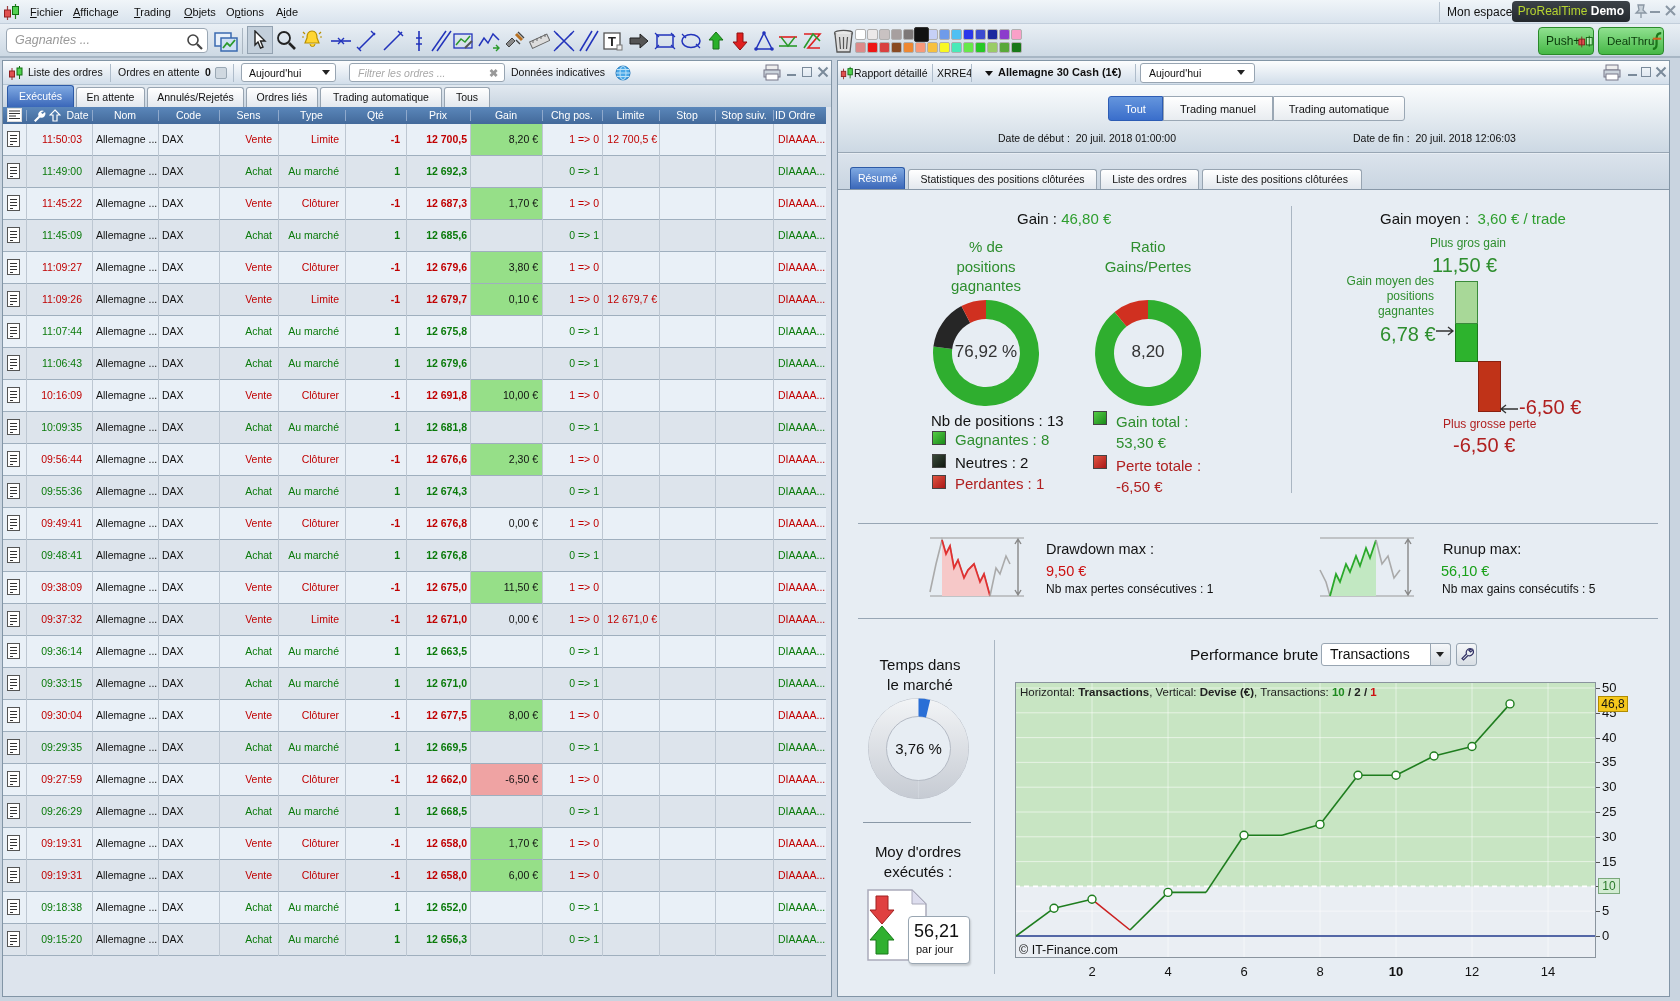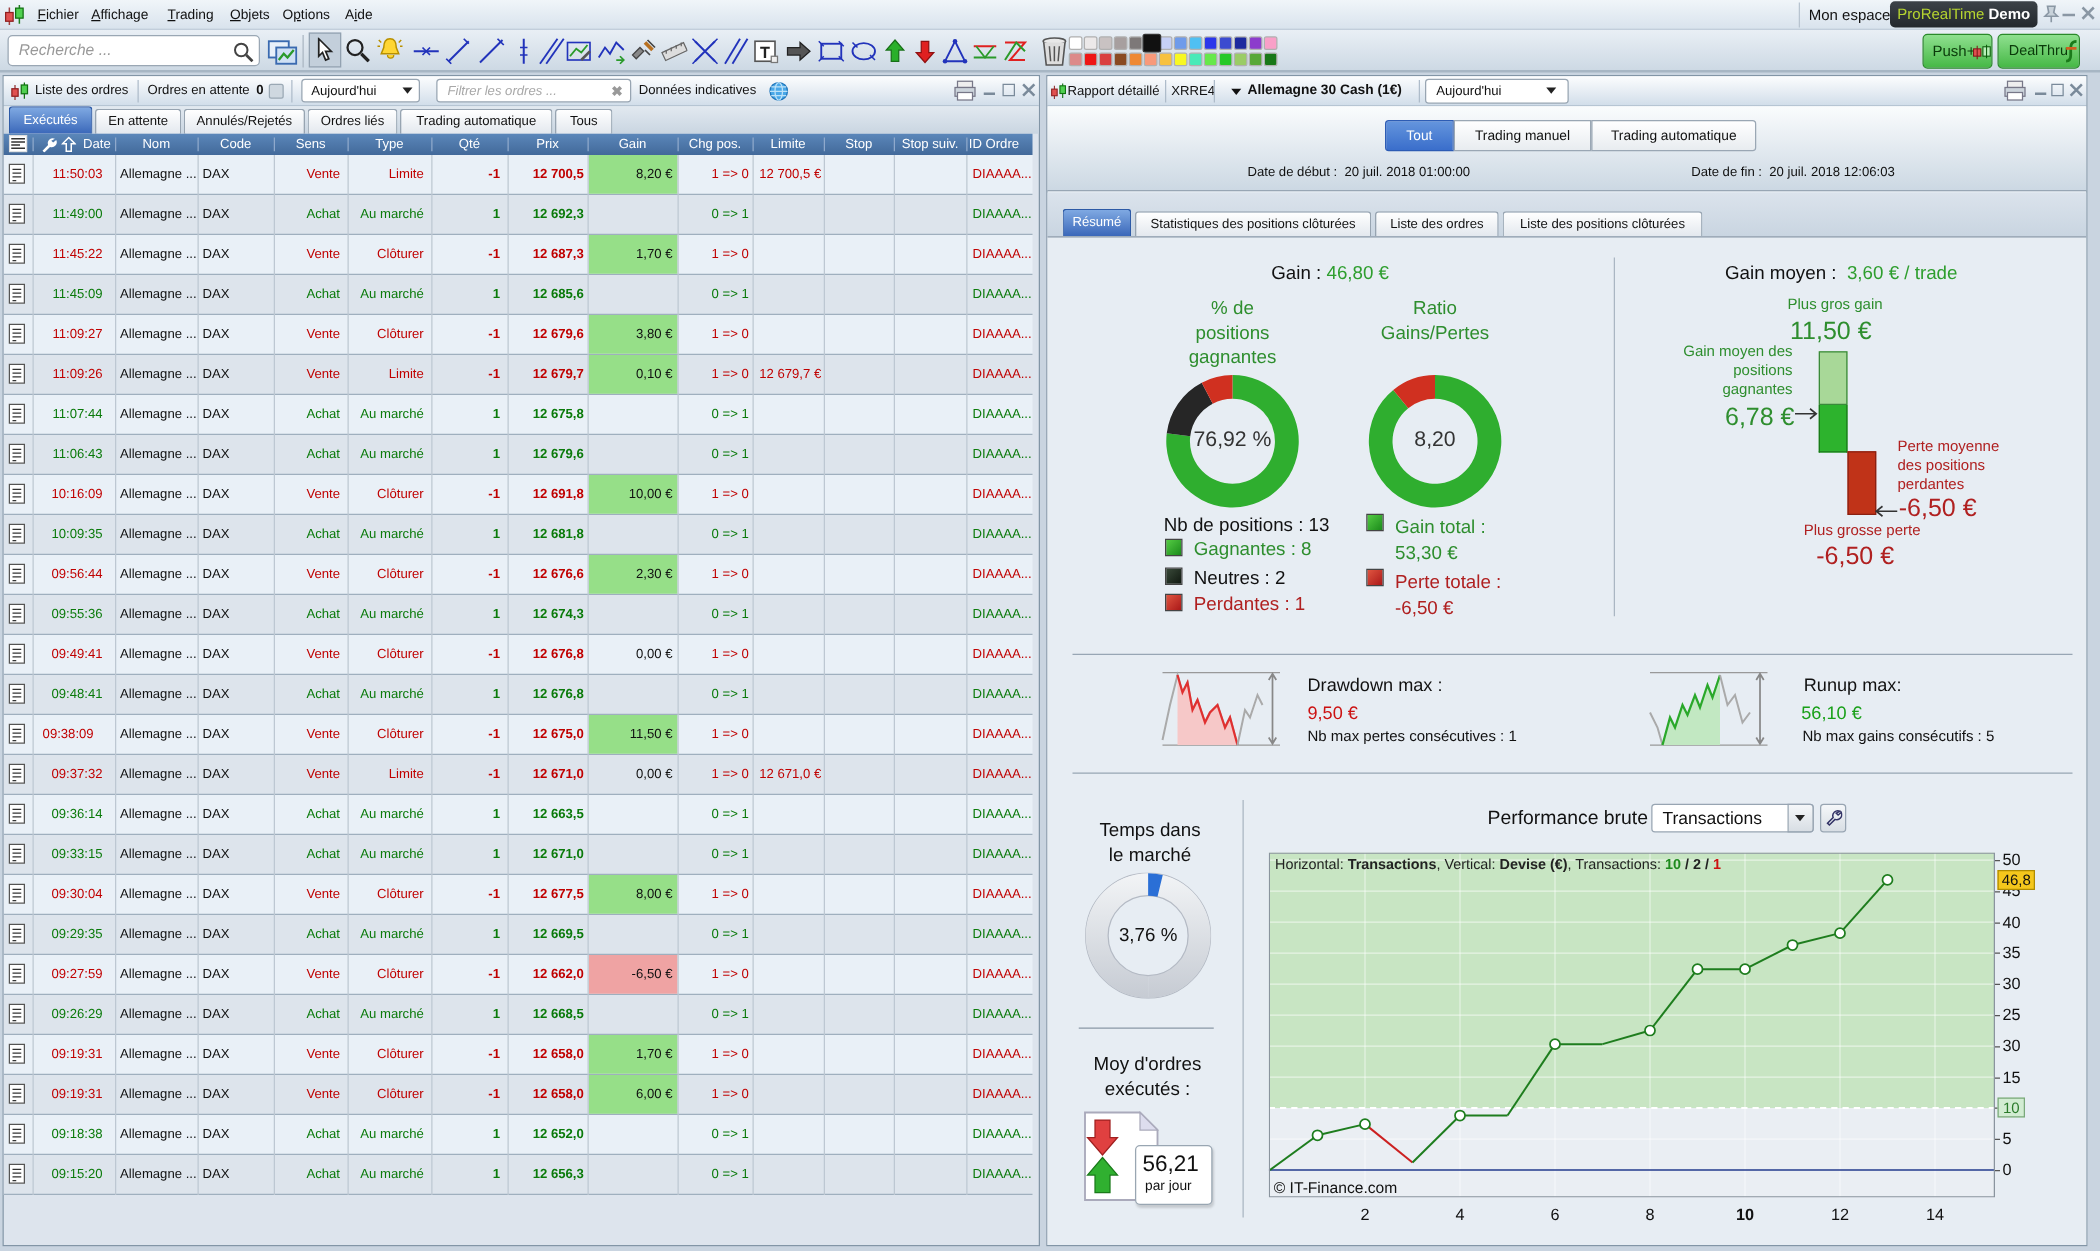--- a/index.html
+++ b/index.html
@@ -62,21 +62,21 @@
     <div class="abs" style="left:1512px;top:1px;width:118px;height:21px;background:linear-gradient(#3c4248,#23282d);border-radius:4px;font-size:12px;line-height:21px;text-align:center;color:#fff;white-space:nowrap"><span style="color:#b6d430">ProRealTime</span> <b>Demo</b></div>
     <svg class="abs" style="left:1634px;top:4px" width="14" height="14" viewBox="0 0 14 14">
       <path d="M4 1 L10 1 L9 6 L12 9 L2 9 L5 6 Z M7 9 L7 14" stroke="#8a97a4" stroke-width="1.3" fill="#c8d2da"></path>
     </svg>
     <div class="abs" style="left:1650px;top:11px;width:10px;height:2px;background:#8a97a4"></div>
     <svg class="abs" style="left:1664px;top:4px" width="13" height="13" viewBox="0 0 13 13">
       <path d="M2 2 L11 11 M11 2 L2 11" stroke="#8a97a4" stroke-width="2"></path>
     </svg>
   </div>
 <div id="toolbar" class="abs">
-    <div id="searchbox" class="abs">Recherche ...</div>
+    <div id="searchbox" class="abs">Gagnantes ...</div>
     <svg class="abs" style="left:186px;top:9px" width="17" height="17" viewBox="0 0 17 17">
       <circle cx="7" cy="7" r="5" fill="none" stroke="#444" stroke-width="1.6"></circle>
       <line x1="11" y1="11" x2="16" y2="16" stroke="#444" stroke-width="2.2"></line>
     </svg>
     <svg class="abs" style="left:214px;top:5px" width="24" height="24" viewBox="0 0 24 24">
       <rect x="1" y="4" width="16" height="13" fill="#e8f0fa" stroke="#3a6ab0" stroke-width="1.5"></rect>
       <rect x="7" y="9" width="16" height="13" fill="#cfe0f4" stroke="#3a6ab0" stroke-width="1.5"></rect>
       <path d="M9 19 L13 14 L16 17 L21 11" stroke="#2a9a2a" stroke-width="1.8" fill="none"></path>
     </svg>
     <div class="abs" style="left:242px;top:4px;width:1px;height:26px;background:#aab6c2"></div>
@@ -752,21 +752,21 @@
         <div class="vsep" style="left:712px"></div>
         <div class="vsep" style="left:770px"></div>
       </div>
       <div class="row odd" style="top:448px">
         <div class="docic">
           <i style="top:3px"></i>
           <i style="top:6px"></i>
           <i style="top:9px"></i>
           <i style="top:12px;right:6px"></i>
         </div>
-        <div class="cell cr red" style="left:24px;width:65px;padding-right:10px;text-align:center;">09:38:09</div>
+        <div class="cell cr red" style="left:24px;width:65px;padding-right:10px;">09:38:09</div>
         <div class="cell blk nomcell" style="left:90px;width:65px;padding-left:3px;text-align:left;">Allemagne ...</div>
         <div class="cell blk" style="left:156px;width:60px;padding-left:3px;text-align:left;">DAX</div>
         <div class="cell cr red" style="left:217px;width:58px;padding-right:6px;">Vente</div>
         <div class="cell cr red" style="left:276px;width:66px;padding-right:6px;">Clôturer</div>
         <div class="cell cr red b" style="left:343px;width:60px;padding-right:6px;">-1</div>
         <div class="cell cr red b" style="left:404px;width:63px;padding-right:3px;">12 675,0</div>
         <div class="cell cr blk gaincell-g" style="left:468px;width:71px;padding-right:4px;">11,50 €</div>
         <div class="cell cr red" style="left:540px;width:59px;padding-right:3px;">1 =&gt; 0</div>
         <div class="cell cr red" style="left:600px;width:56px;padding-right:2px;"></div>
         <div class="cell red" style="left:771px;width:52px;padding-left:4px;text-align:left;">DIAAAA...</div>
@@ -1210,21 +1210,20 @@
       <div class="abs" style="left:592px;top:46px;font-size:12px;color:#2e8e2e">Plus gros gain</div>
       <div class="abs" style="left:594px;top:64px;font-size:20px;color:#2e8e2e">11,50 €</div>
       <div class="abs" style="left:617px;top:91px;width:23px;height:43px;background:#a8d898;border:1px solid #3a8a3a"></div>
       <div class="abs" style="left:617px;top:134px;width:23px;height:38px;background:#2db32d;border:1px solid #1a7a1a;border-top:none"></div>
       <div class="abs" style="left:450px;top:84px;width:146px;text-align:right;font-size:12px;line-height:15px;color:#2e8e2e">Gain moyen des<br>positions<br>gagnantes</div>
       <div class="abs" style="left:542px;top:133px;font-size:20px;color:#2e8e2e">6,78 €</div>
       <svg class="abs" style="left:598px;top:136px" width="20" height="10" viewBox="0 0 20 10">
         <path d="M0 5 L16 5 M12 1 L17 5 L12 9" stroke="#333" stroke-width="1.3" fill="none"></path>
       </svg>
       <div class="abs" style="left:640px;top:171px;width:23px;height:51px;background:#c03318;border:1px solid #8a2010"></div>
-      <div class="abs" style="left:680px;top:160px;width:150px;font-size:12px;line-height:15px;color:#b02020">Perte moyenne<br>des positions<br>perdantes</div>
       <svg class="abs" style="left:660px;top:214px" width="20" height="10" viewBox="0 0 20 10">
         <path d="M20 5 L4 5 M8 1 L3 5 L8 9" stroke="#333" stroke-width="1.3" fill="none"></path>
       </svg>
       <div class="abs" style="left:681px;top:206px;font-size:20px;color:#b02020">-6,50 €</div>
       <div class="abs" style="left:605px;top:227px;font-size:12px;color:#b02020">Plus grosse perte</div>
       <div class="abs" style="left:615px;top:244px;font-size:20px;color:#b02020">-6,50 €</div>
       <div class="hline" style="left:20px;top:333px;width:800px"></div>
       <svg class="abs" style="left:90px;top:344px" width="100" height="66" viewBox="0 0 100 66">
         <line x1="2" y1="4" x2="96" y2="4" stroke="#999" stroke-width="1"></line>
         <line x1="2" y1="62" x2="96" y2="62" stroke="#999" stroke-width="1"></line>

